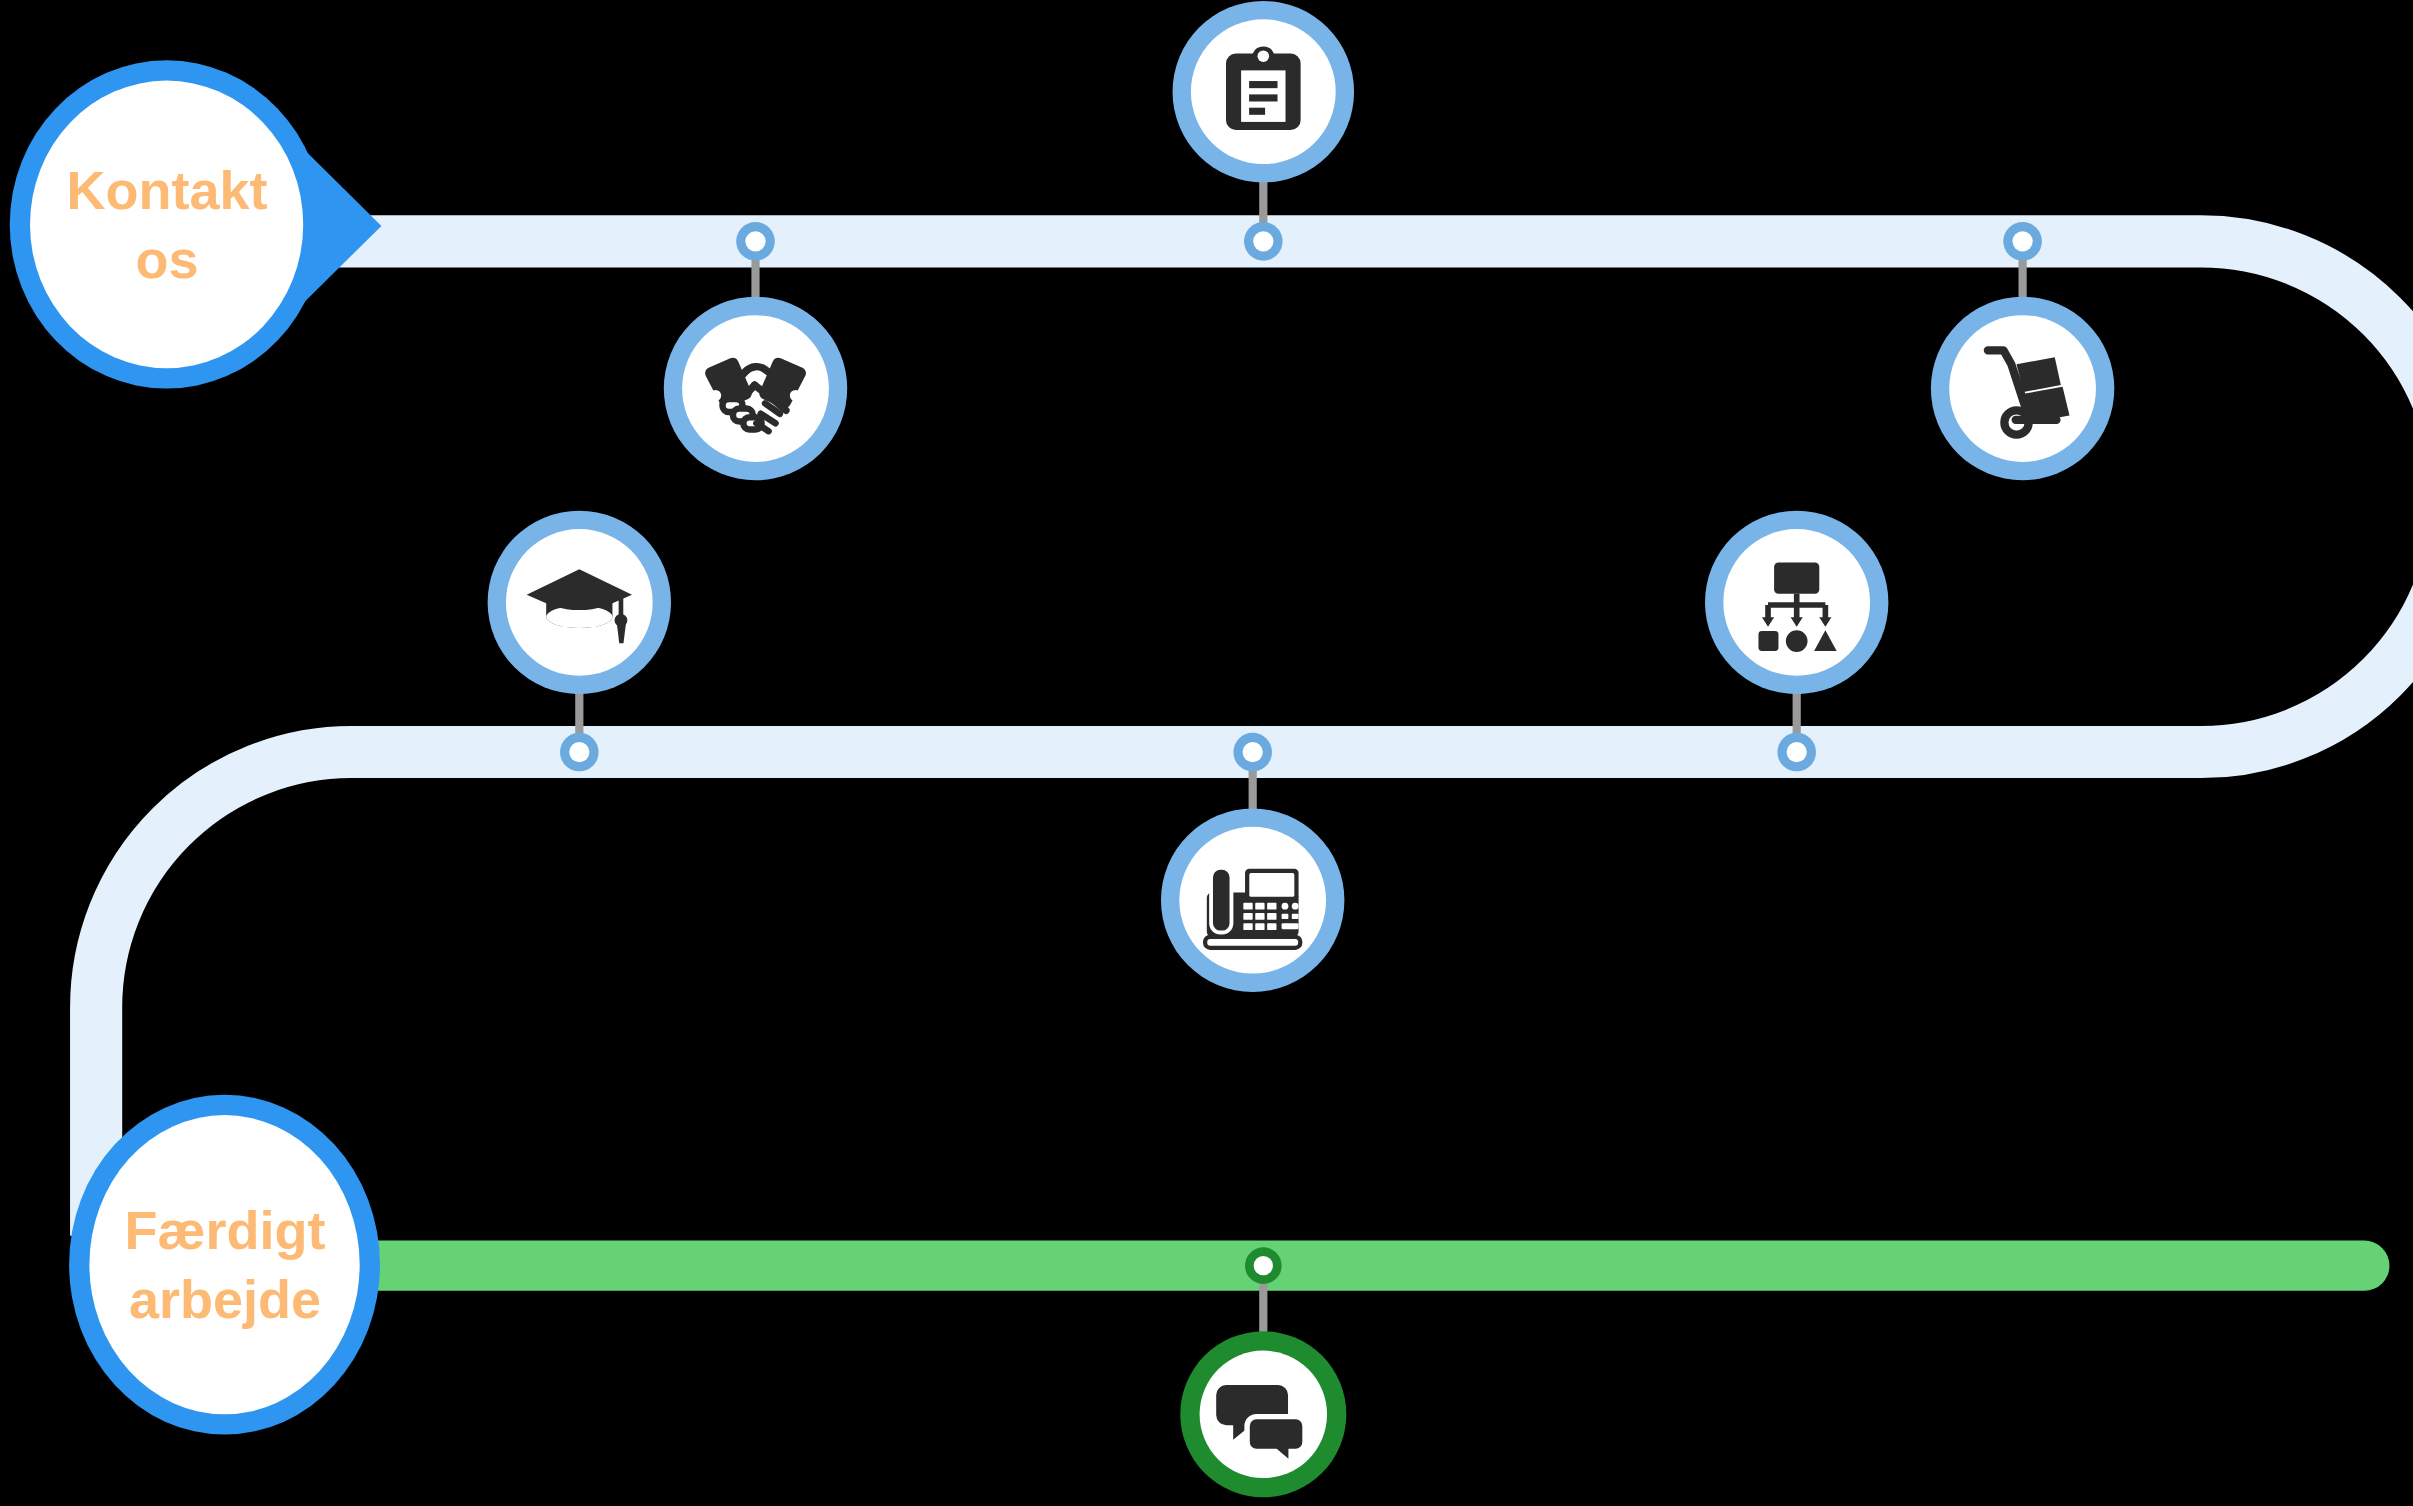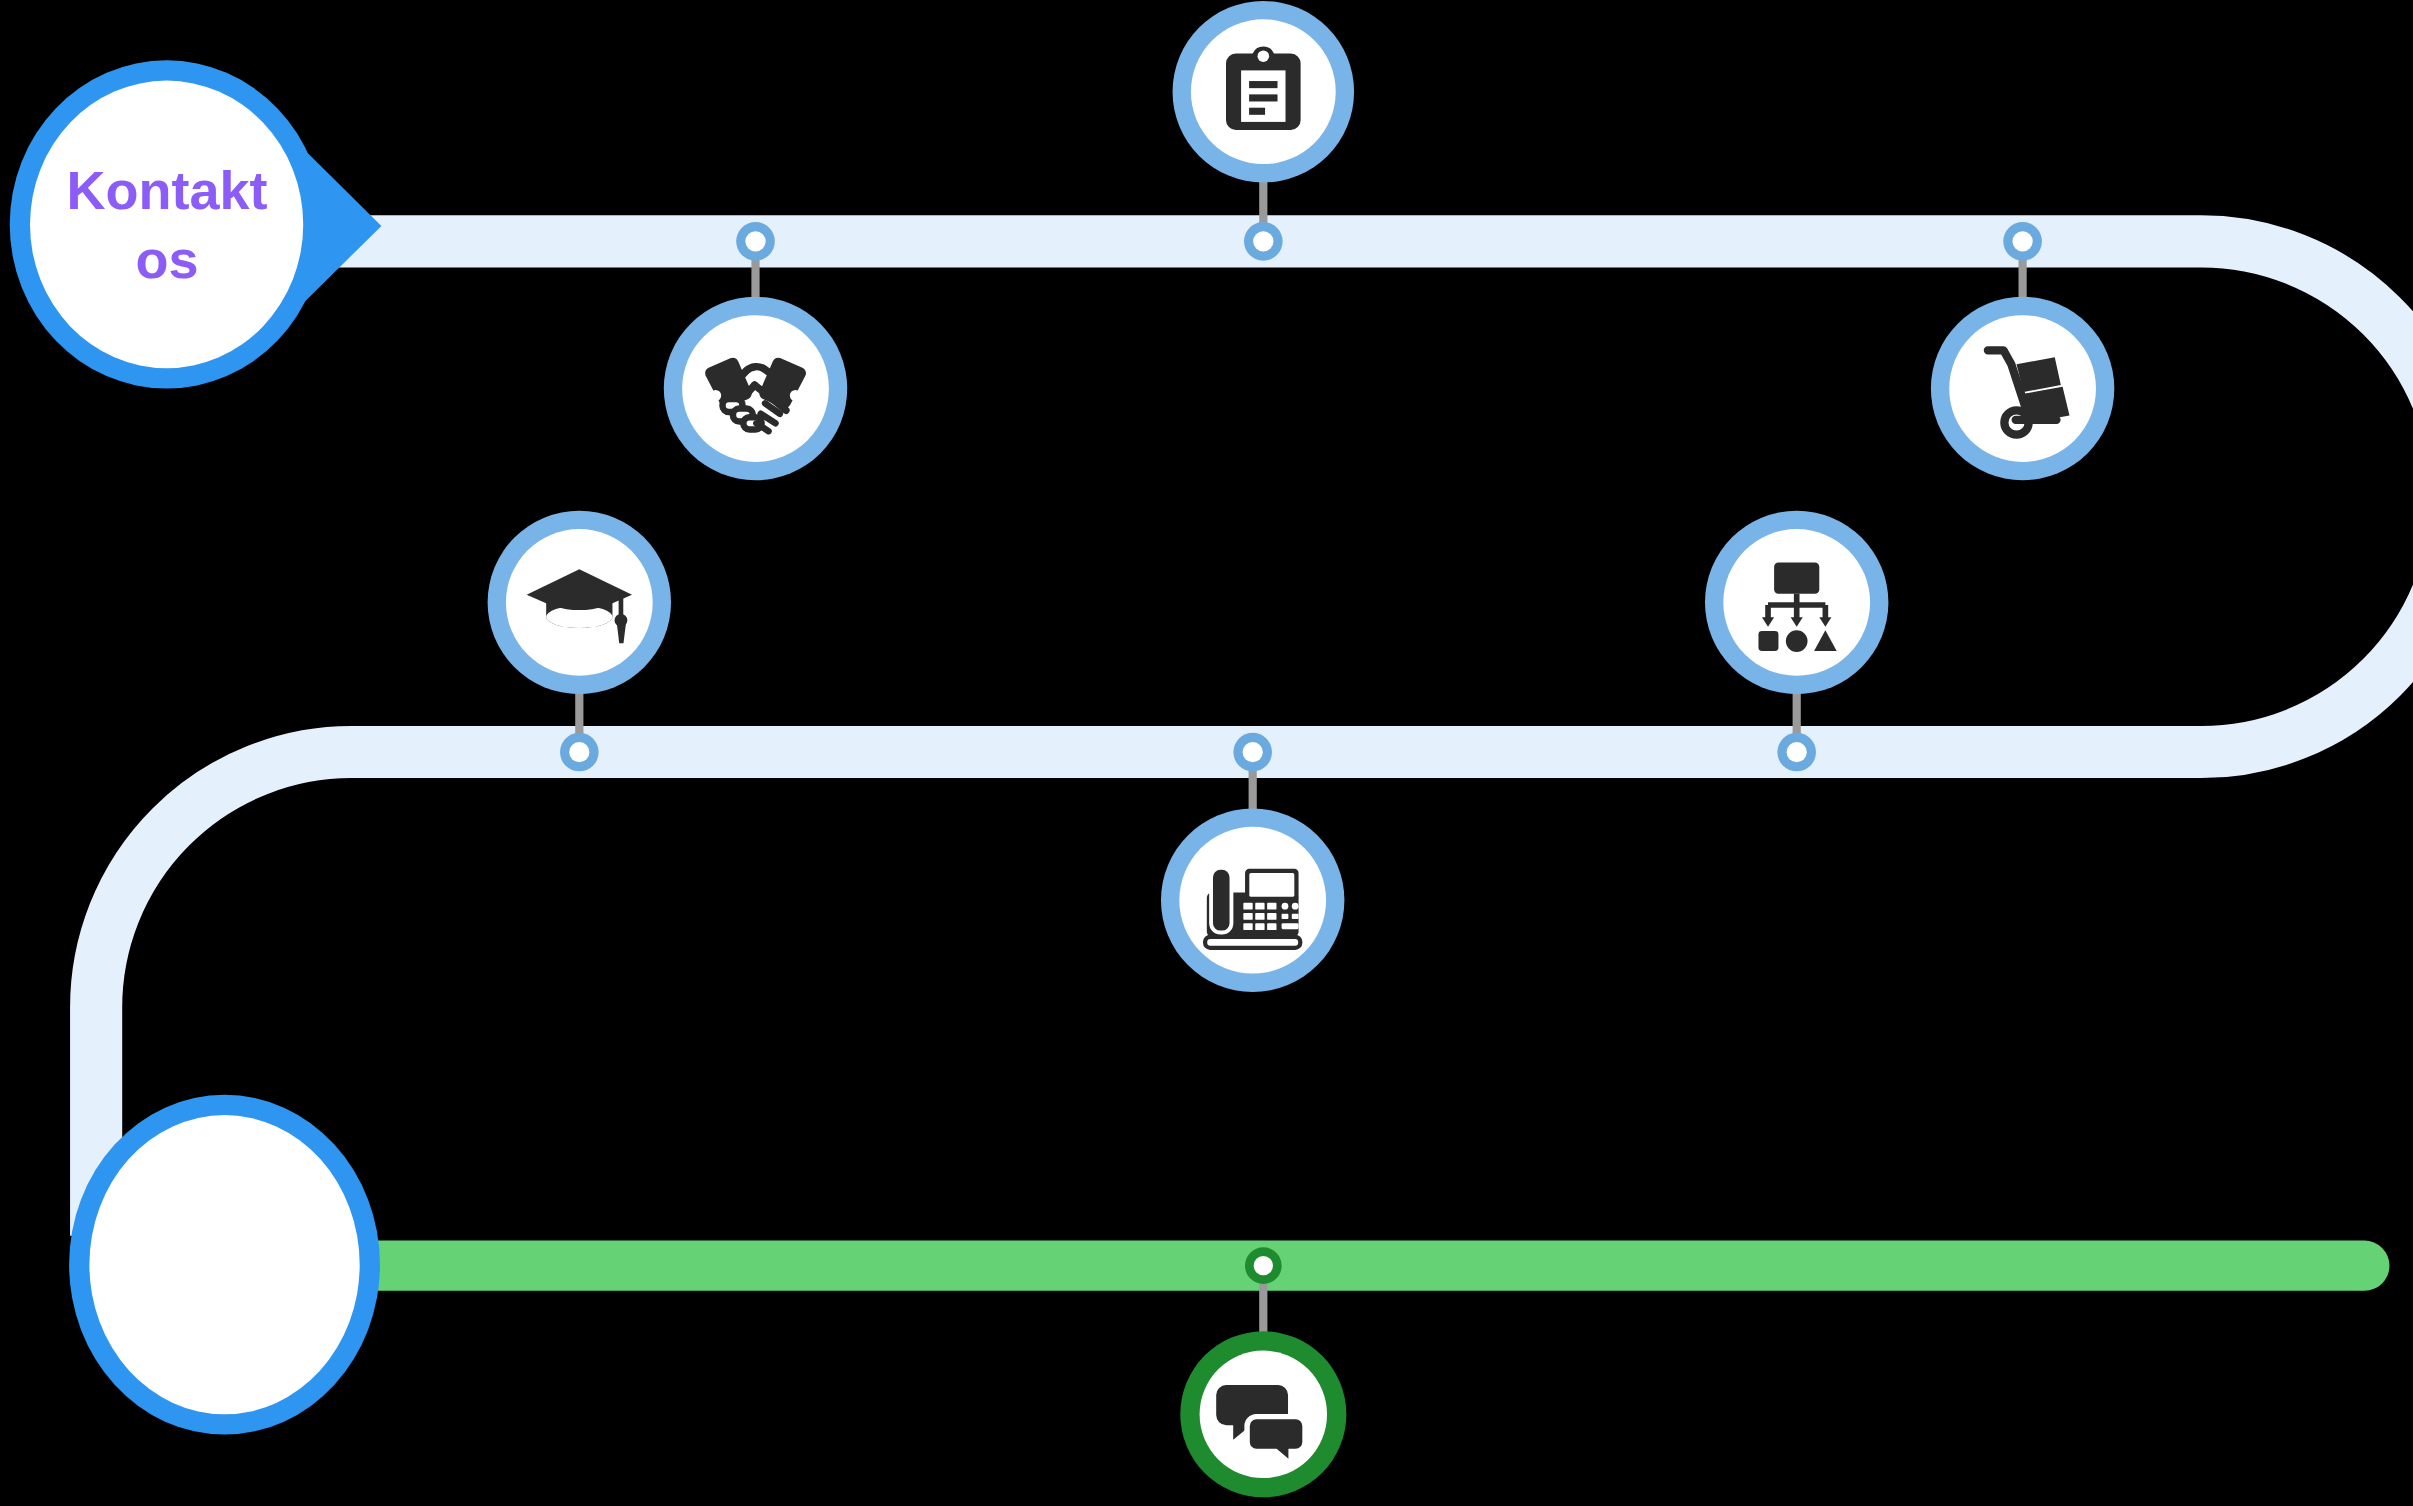--- a/index.html
+++ b/index.html
@@ -3,21 +3,21 @@
 <meta charset="utf-8">
 <style>
   html,body{margin:0;padding:0;background:#000;}
   #stage{position:relative;width:2530px;height:1507px;background:#000;overflow:hidden;}
   svg.layer{position:absolute;left:0;top:0;width:2530px;height:1507px;}
   .nodelabel{
     position:absolute;
     display:flex;align-items:center;justify-content:center;
     flex-direction:column;
     font-family:"Liberation Sans", sans-serif;
-    font-weight:bold;color:#8b5cf6;
+    font-weight:bold;color:#fdba74;
     text-align:center;line-height:1.28;
     pointer-events:none;
   }
   .nodelabel span{display:block;}
 </style>
 </head>
 <body>
 
 <div id="stage">
 
@@ -242,15 +242,19 @@
       <ellipse cx="465" cy="2620" rx="322" ry="352" fill="#2E95F0"></ellipse>
       <ellipse cx="465" cy="2620" rx="280" ry="310" fill="#FFFFFF"></ellipse>
     </g>
   </svg>
 
   <div class="nodelabel" style="left:22px; top:138px; width:290px; height:174px; font-size:54px;">
     <span>Kontakt</span>
     <span>os</span>
   </div>
 
+  <div class="nodelabel" style="left:80px; top:1178px; width:290px; height:174px; font-size:54px;">
+    <span>Færdigt</span>
+    <span>arbejde</span>
+  </div>
 
 </div>
 
 
 </body></html>

